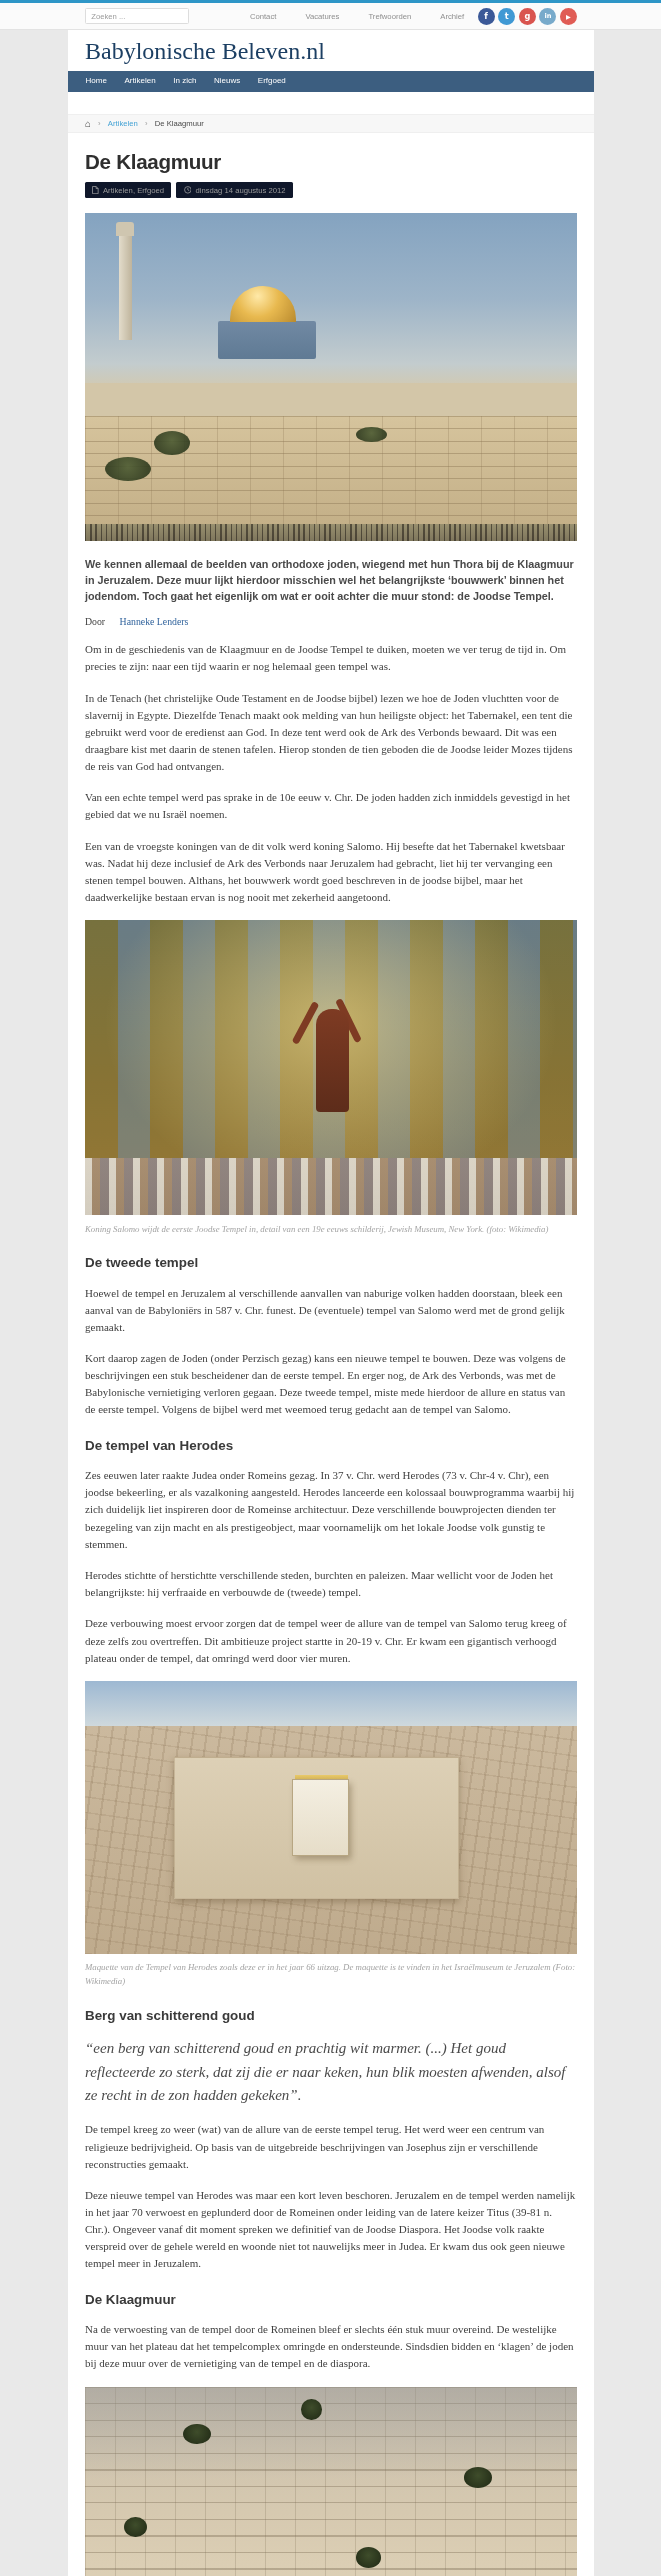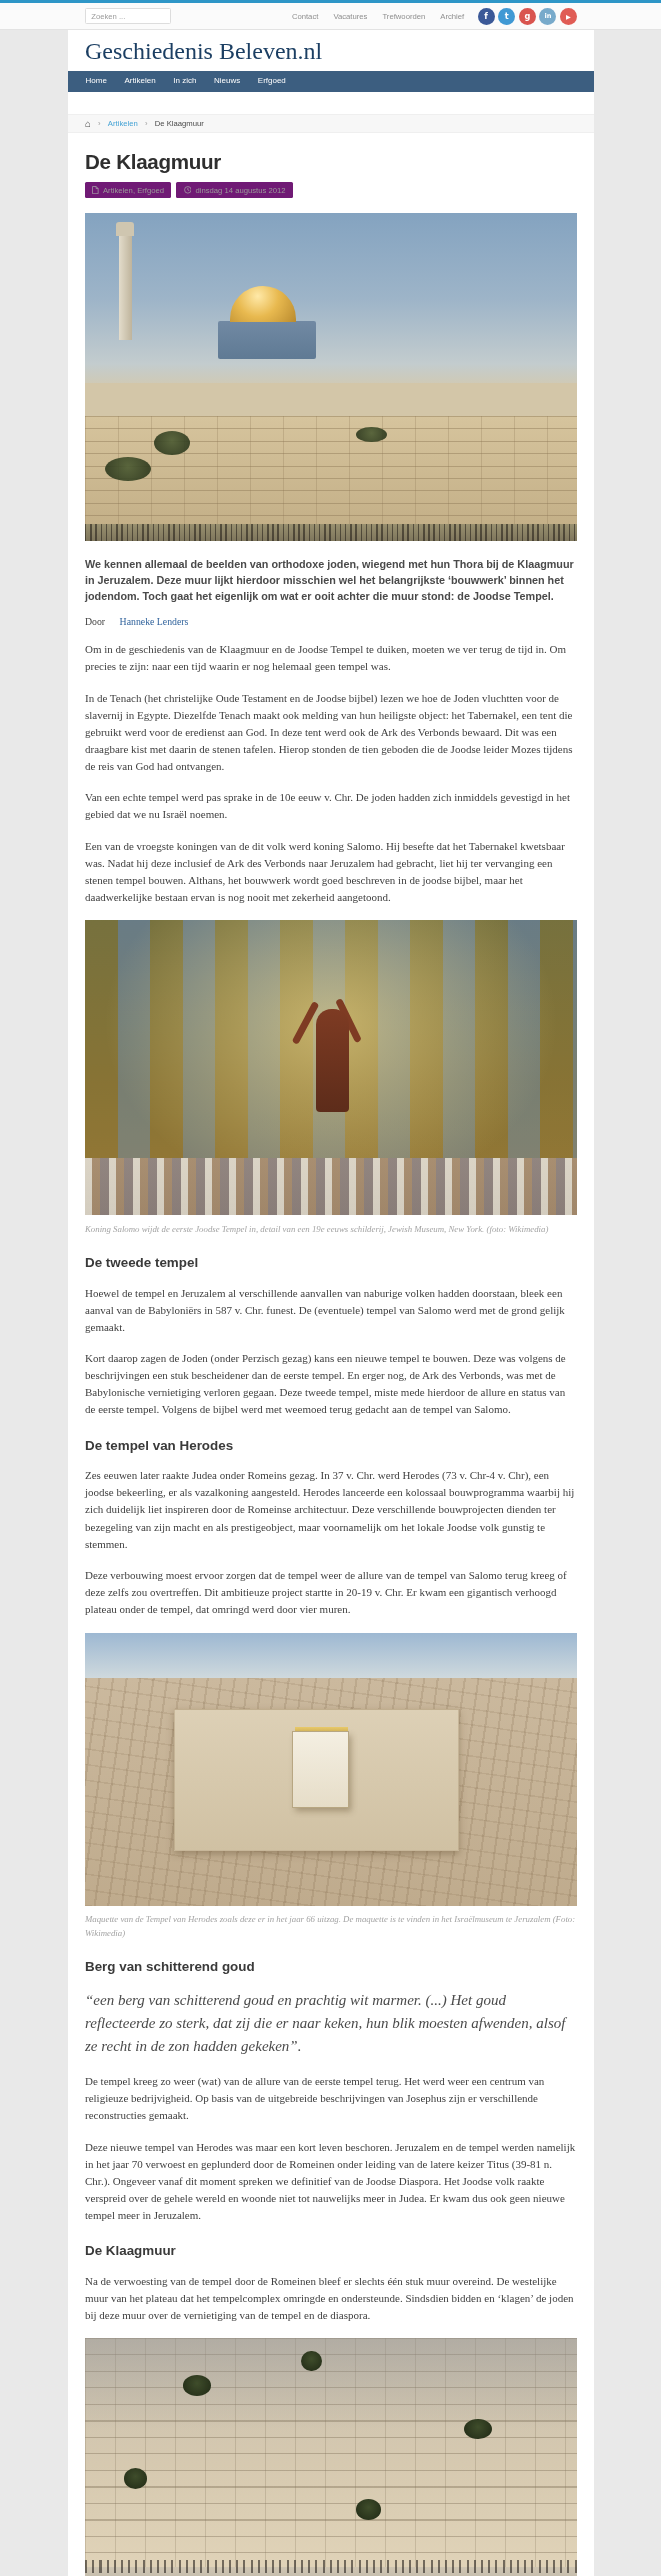--- a/index.html
+++ b/index.html
@@ -6,25 +6,25 @@
   html,body { margin:0; padding:0; }
   body {
     width:662px; height:3091px; overflow:hidden;
     background:#e9e9e9;
     font-family:"Liberation Sans", sans-serif;
   }
   .topline { height:3.1px; background:#2e96c7; }
   .header-strip { background:#fbfbfb; border-bottom:0.5px solid #e3e3e3; height:27px; }
   .header-inner { width:526px; margin:0 auto; display:flex; align-items:center; height:100%; padding:0 17px; }
   .search-input {
-    width:86px; height:16px; border:0.5px solid #ddd; border-radius:1.5px; background:#fff;
+    width:104px; height:16px; border:0.5px solid #ddd; border-radius:1.5px; background:#fff;
     padding:2.1px 5.2px; font-size:7.7px; color:#555; outline:none;
   }
   .search-input::placeholder { color:#9b9b9b; }
-  .topmenu { margin-left:auto; display:flex; align-items:center; gap:15px; }
+  .topmenu { margin-left:auto; display:flex; align-items:center; gap:29px; }
   .topmenu a { color:#8f8f8f; text-decoration:none; font-size:7.7px; }
   .social { display:flex; align-items:center; gap:3.6px; margin-left:13.4px; }
   .social-btn {
     width:17px; height:17px; border-radius:50%; color:#fff; display:flex;
     align-items:center; justify-content:center; font-size:8.2px; font-weight:bold;
     font-family:"DejaVu Sans", sans-serif; cursor:pointer;
   }
   .column { width:526px; margin:0 auto; background:#ffffff; min-height:3061px; }
   .site-title {
     font-family:"Liberation Serif", serif; font-size:24px; color:#1c3f63;
@@ -42,21 +42,21 @@
   .breadcrumb .home-ico { font-size:9.8px; color:#4a4a4a; cursor:pointer; line-height:1; }
   .breadcrumb .sep { color:#9a9a9a; font-size:7.7px; }
   .breadcrumb a.bc-link { color:#45a3d5; text-decoration:none; }
   .breadcrumb .bc-current { color:#4a4a4a; }
   .article { padding:0 17px; }
   h1.article-title {
     margin:16.5px 0 0 0; font-size:20.6px; color:#2f2f2f; font-weight:bold; letter-spacing:-0.3px;
   }
   .meta-row { display:flex; gap:5.2px; margin-top:8.2px; }
   .meta-badge {
-    background:#701a75; border-radius:1.5px; padding:3.6px 7.2px; color:#9a9a9a; font-size:7.7px;
+    background:#0f172a; border-radius:1.5px; padding:3.6px 7.2px; color:#9a9a9a; font-size:7.7px;
     display:flex; align-items:center; gap:4.1px;
   }
   .meta-badge svg { display:block; }
   .img-block { margin-top:14.4px; width:492px; position:relative; overflow:hidden; }
   .caption {
     font-family:"Liberation Serif", serif; font-style:italic; color:#a3a3a3;
     font-size:8.8px; line-height:1.6; margin-top:6.2px;
   }
   .intro {
     margin-top:15.5px; font-size:10.8px; font-weight:bold; color:#4a4a4a; line-height:1.5; width:492px;
@@ -179,21 +179,21 @@
       <span class="social-btn" style="background-color: rgb(64, 153, 212);">t</span>
       <span class="social-btn" style="background-color: rgb(217, 84, 79);">g</span>
       <span class="social-btn" style="font-size: 6.7px; background-color: rgb(120, 170, 203);">in</span>
       <span class="social-btn" style="font-size: 6.2px; background-color: rgb(224, 92, 85);">▶</span>
     </div>
   </div>
 </div>
 
 <div class="column">
 
-  <h1 class="site-title">Geschiedenis Beleven.nl</h1>
+  <h1 class="site-title">Babylonische Beleven.nl</h1>
 
   <nav class="navbar">
     <a href="#">Home</a>
     <a href="#">Artikelen</a>
     <a href="#">In zich</a>
     <a href="#">Nieuws</a>
     <a href="#">Erfgoed</a>
   </nav>
 
   <div class="breadcrumb">
@@ -259,20 +259,21 @@
       <div class="paint-crowd"></div>
     </div>
     <div class="caption">Koning Salomo wijdt de eerste Joodse Tempel in, detail van een 19e eeuws schilderij, Jewish Museum, New York. (foto: Wikimedia)</div>
 
     <h2 class="section-h">De tweede tempel</h2>
     <p class="body-p">Hoewel de tempel en Jeruzalem al verschillende aanvallen van naburige volken hadden doorstaan, bleek een aanval van de Babyloniërs in 587 v. Chr. funest. De (eventuele) tempel van Salomo werd met de grond gelijk gemaakt.</p>
     <p class="body-p">Kort daarop zagen de Joden (onder Perzisch gezag) kans een nieuwe tempel te bouwen. Deze was volgens de beschrijvingen een stuk bescheidener dan de eerste tempel. En erger nog, de Ark des Verbonds, was met de Babylonische vernietiging verloren gegaan. Deze tweede tempel, miste mede hierdoor de allure en status van de eerste tempel. Volgens de bijbel werd met weemoed terug gedacht aan de tempel van Salomo.</p>
 
     <h2 class="section-h">De tempel van Herodes</h2>
     <p class="body-p">Zes eeuwen later raakte Judea onder Romeins gezag. In 37 v. Chr. werd Herodes (73 v. Chr-4 v. Chr), een joodse bekeerling, er als vazalkoning aangesteld. Herodes lanceerde een kolossaal bouwprogramma waarbij hij zich duidelijk liet inspireren door de Romeinse architectuur. Deze verschillende bouwprojecten dienden ter bezegeling van zijn macht en als prestigeobject, maar voornamelijk om het lokale Joodse volk gunstig te stemmen.</p>
+    <p class="body-p">Herodes stichtte of herstichtte verschillende steden, burchten en paleizen. Maar wellicht voor de Joden het belangrijkste: hij verfraaide en verbouwde de (tweede) tempel.</p>
     <p class="body-p">Deze verbouwing moest ervoor zorgen dat de tempel weer de allure van de tempel van Salomo terug kreeg of deze zelfs zou overtreffen. Dit ambitieuze project startte in 20-19 v. Chr. Er kwam een gigantisch verhoogd plateau onder de tempel, dat omringd werd door vier muren.</p>
 
     <div class="img-block img-maquette">
       <div class="maq-sky"></div>
       <div class="maq-ground"></div>
       <div class="maq-plateau"></div>
       <div class="maq-temple-roof"></div>
       <div class="maq-temple"></div>
     </div>
     <div class="caption">Maquette van de Tempel van Herodes zoals deze er in het jaar 66 uitzag. De maquette is te vinden in het Israëlmuseum te Jeruzalem (Foto: Wikimedia)</div>

